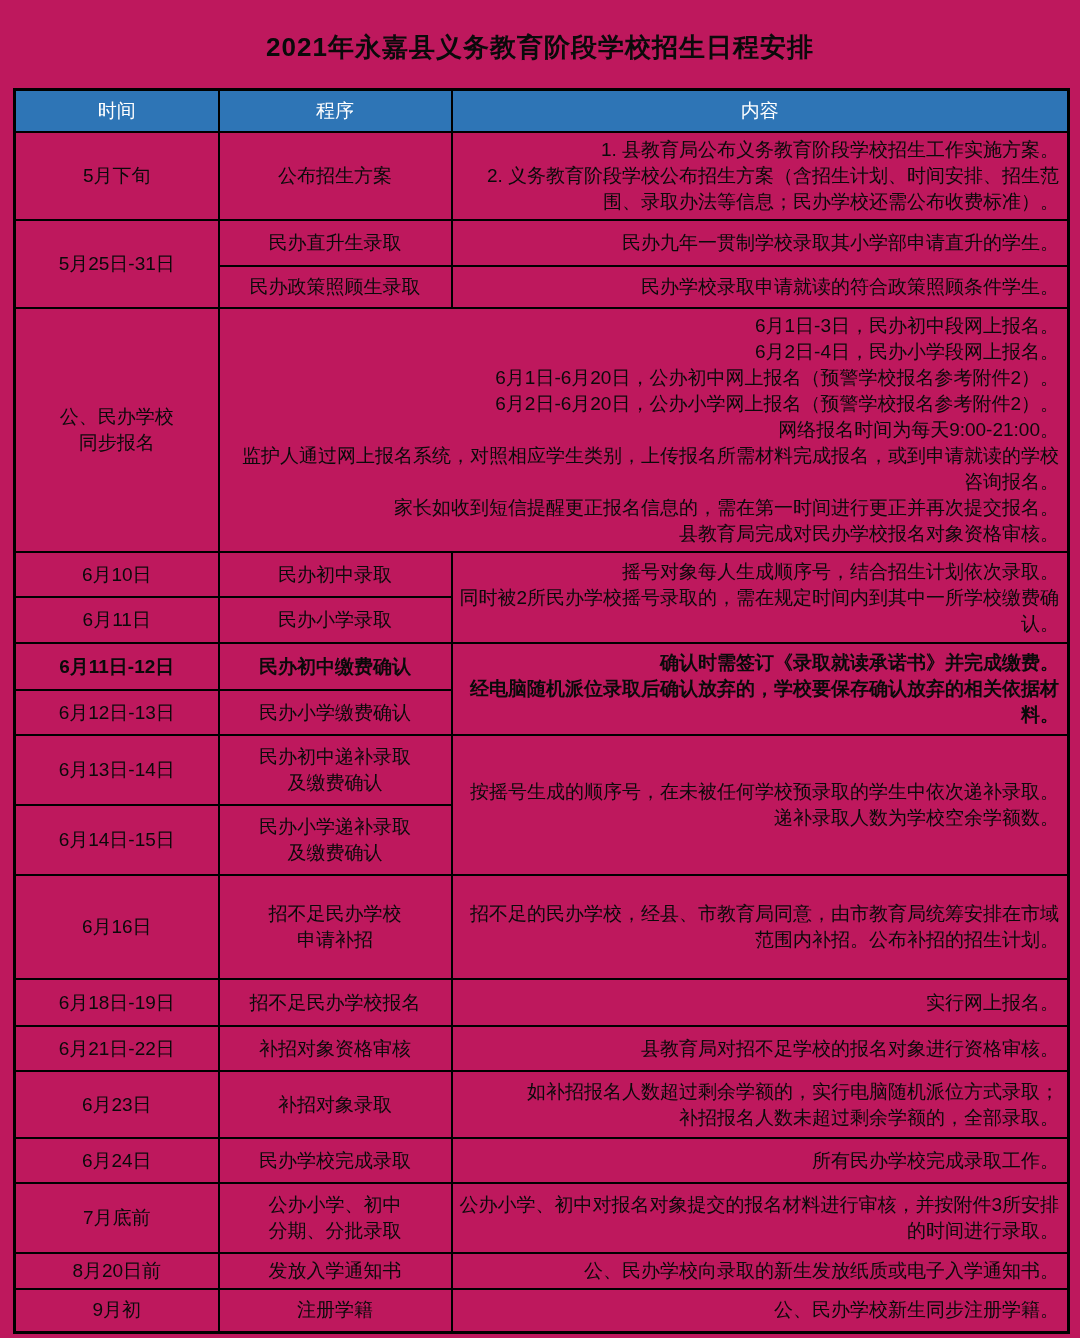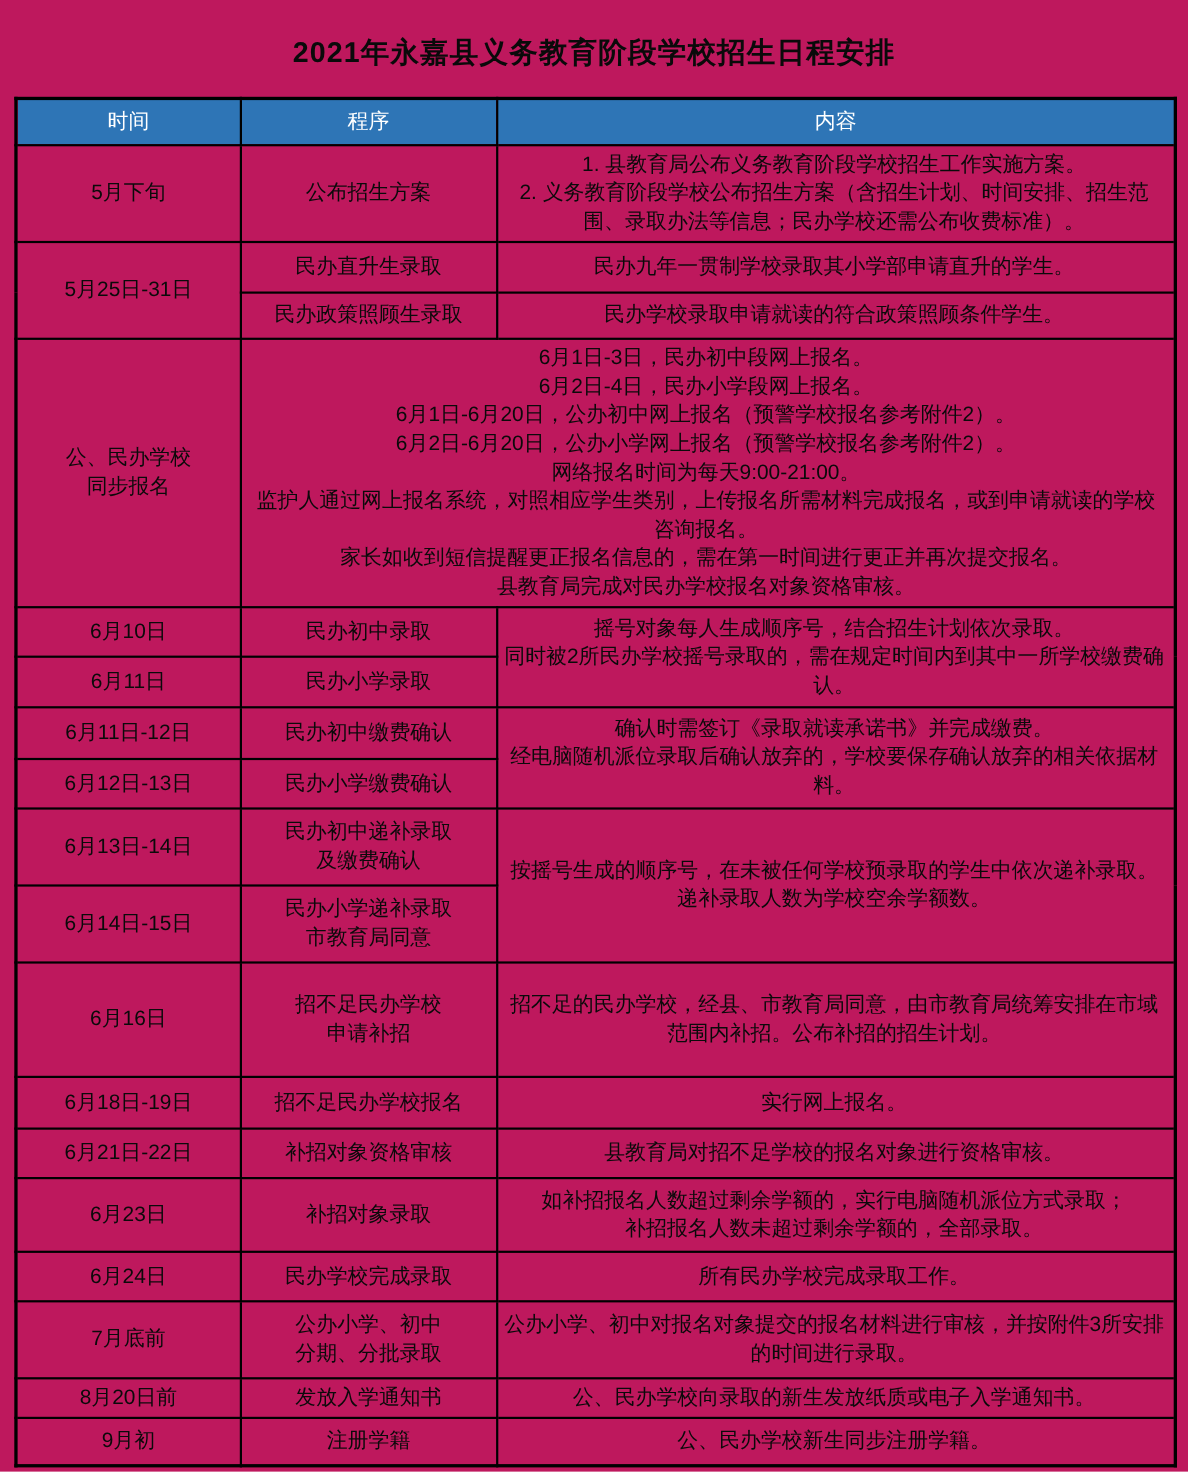--- a/index.html
+++ b/index.html
@@ -53,21 +53,21 @@
     font-size: 19px;
     text-align: center;
     vertical-align: middle;
   }
   td.center {
     text-align: center;
     vertical-align: middle;
     padding: 2px 4px;
   }
   td.content {
-    text-align: center;
+    text-align: right;
     vertical-align: middle;
     padding: 4px 8px 4px 5px;
   }
 </style>
 </head>
 <body>
 
 <div class="page">
 
   <div class="doc-title">2021年永嘉县义务教育阶段学校招生日程安排</div>
@@ -116,40 +116,40 @@
         <tr style="height: 45px;">
           <td class="center">6月10日</td>
           <td class="center">民办初中录取</td>
           <td rowspan="2" class="content">摇号对象每人生成顺序号，结合招生计划依次录取。
 同时被2所民办学校摇号录取的，需在规定时间内到其中一所学校缴费确认。</td>
         </tr>
         <tr style="height: 46px;">
           <td class="center">6月11日</td>
           <td class="center">民办小学录取</td>
         </tr>
-        <tr style="height: 47px;">
+        <tr style="height: 47px; font-weight: bold;">
           <td class="center">6月11日-12日</td>
           <td class="center">民办初中缴费确认</td>
           <td rowspan="2" class="content">确认时需签订《录取就读承诺书》并完成缴费。
 经电脑随机派位录取后确认放弃的，学校要保存确认放弃的相关依据材料。</td>
         </tr>
         <tr style="height: 45px;">
           <td class="center">6月12日-13日</td>
           <td class="center">民办小学缴费确认</td>
         </tr>
         <tr style="height: 70px;">
           <td class="center">6月13日-14日</td>
           <td class="center">民办初中递补录取
 及缴费确认</td>
           <td rowspan="2" class="content">按摇号生成的顺序号，在未被任何学校预录取的学生中依次递补录取。递补录取人数为学校空余学额数。</td>
         </tr>
         <tr style="height: 70px;">
           <td class="center">6月14日-15日</td>
           <td class="center">民办小学递补录取
-市教育局同意</td>
+及缴费确认</td>
         </tr>
         <tr style="height: 104px;">
           <td class="center">6月16日</td>
           <td class="center">招不足民办学校
 申请补招</td>
           <td class="content">招不足的民办学校，经县、市教育局同意，由市教育局统筹安排在市域范围内补招。公布补招的招生计划。</td>
         </tr>
         <tr style="height: 47px;">
           <td class="center">6月18日-19日</td>
           <td class="center">招不足民办学校报名</td>

